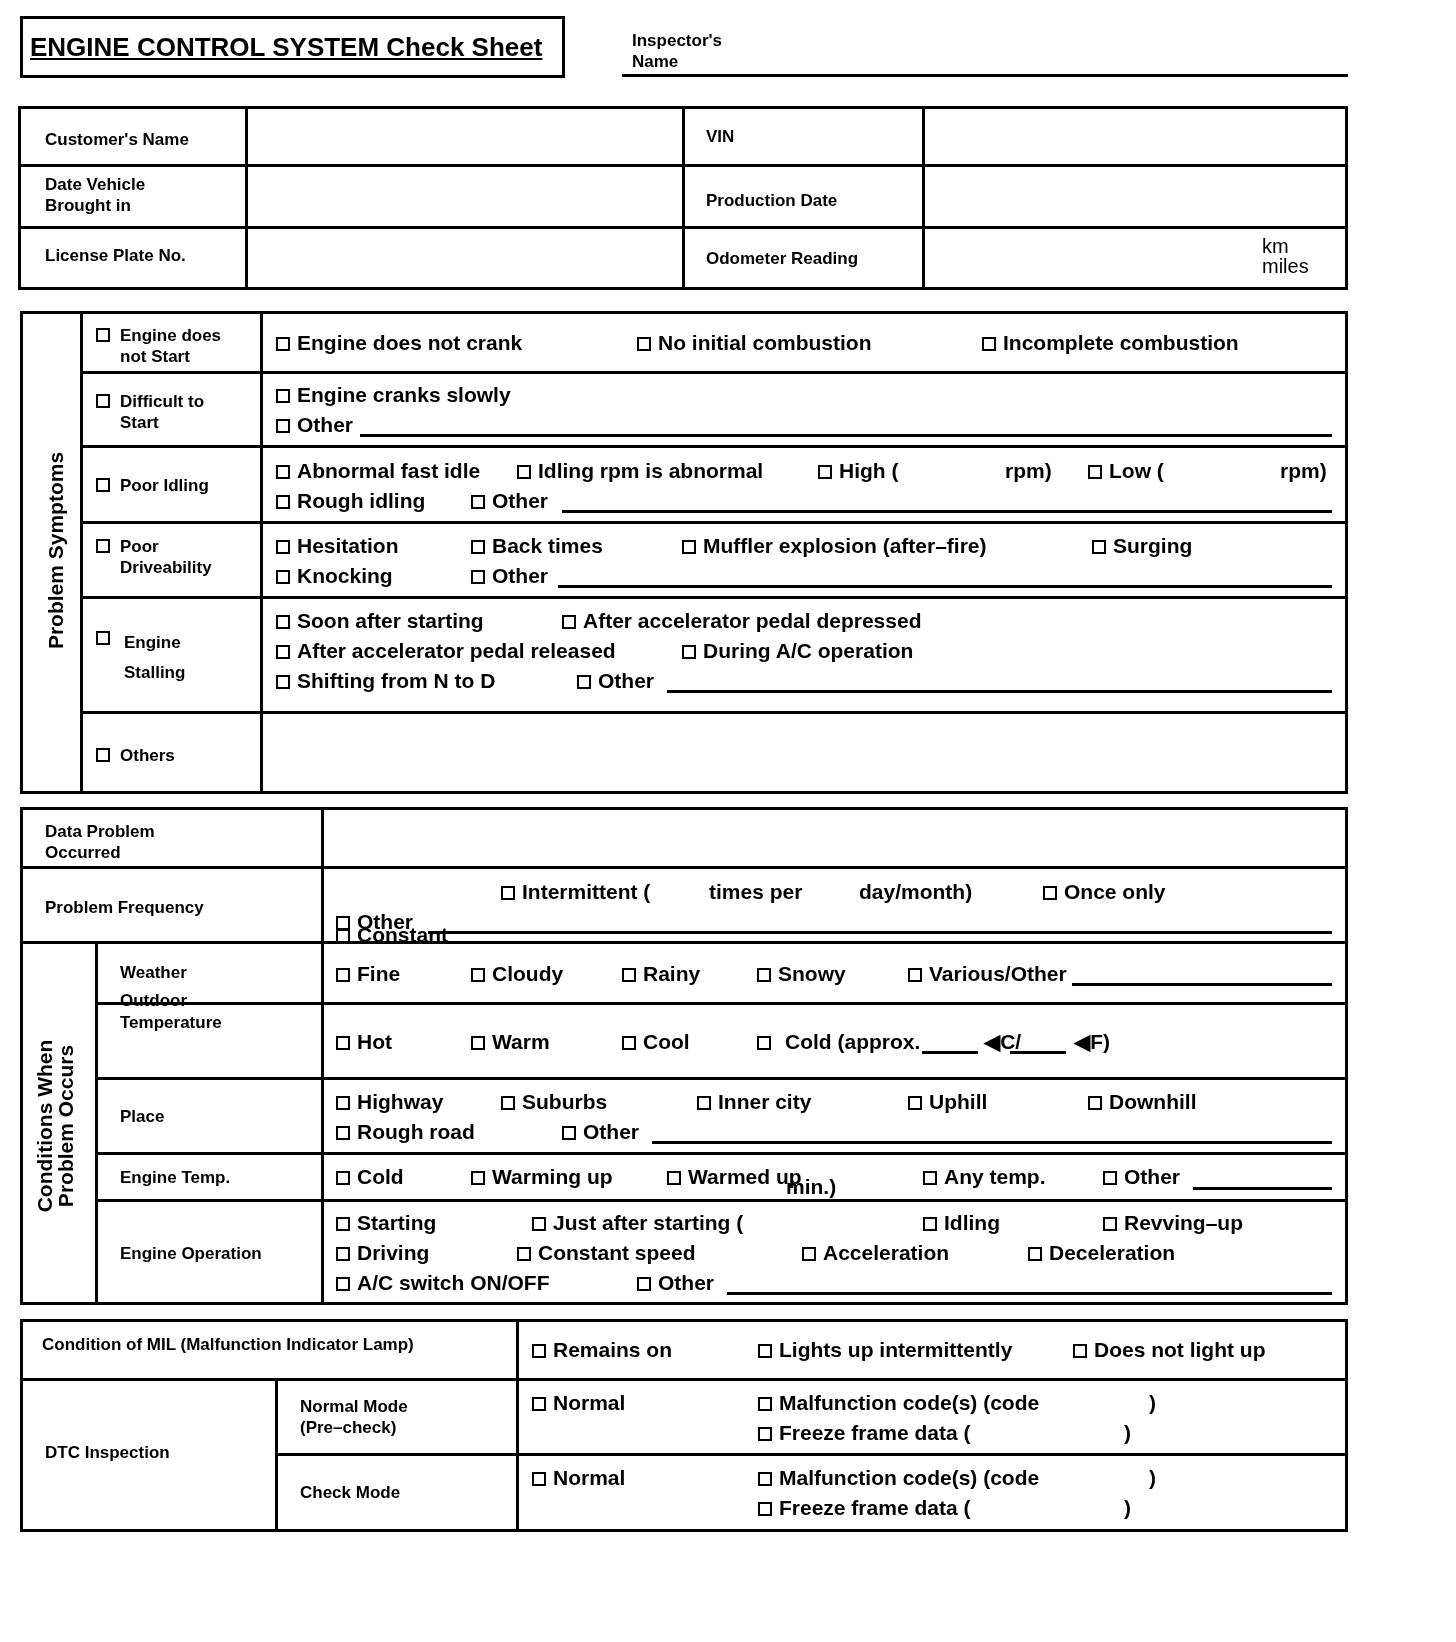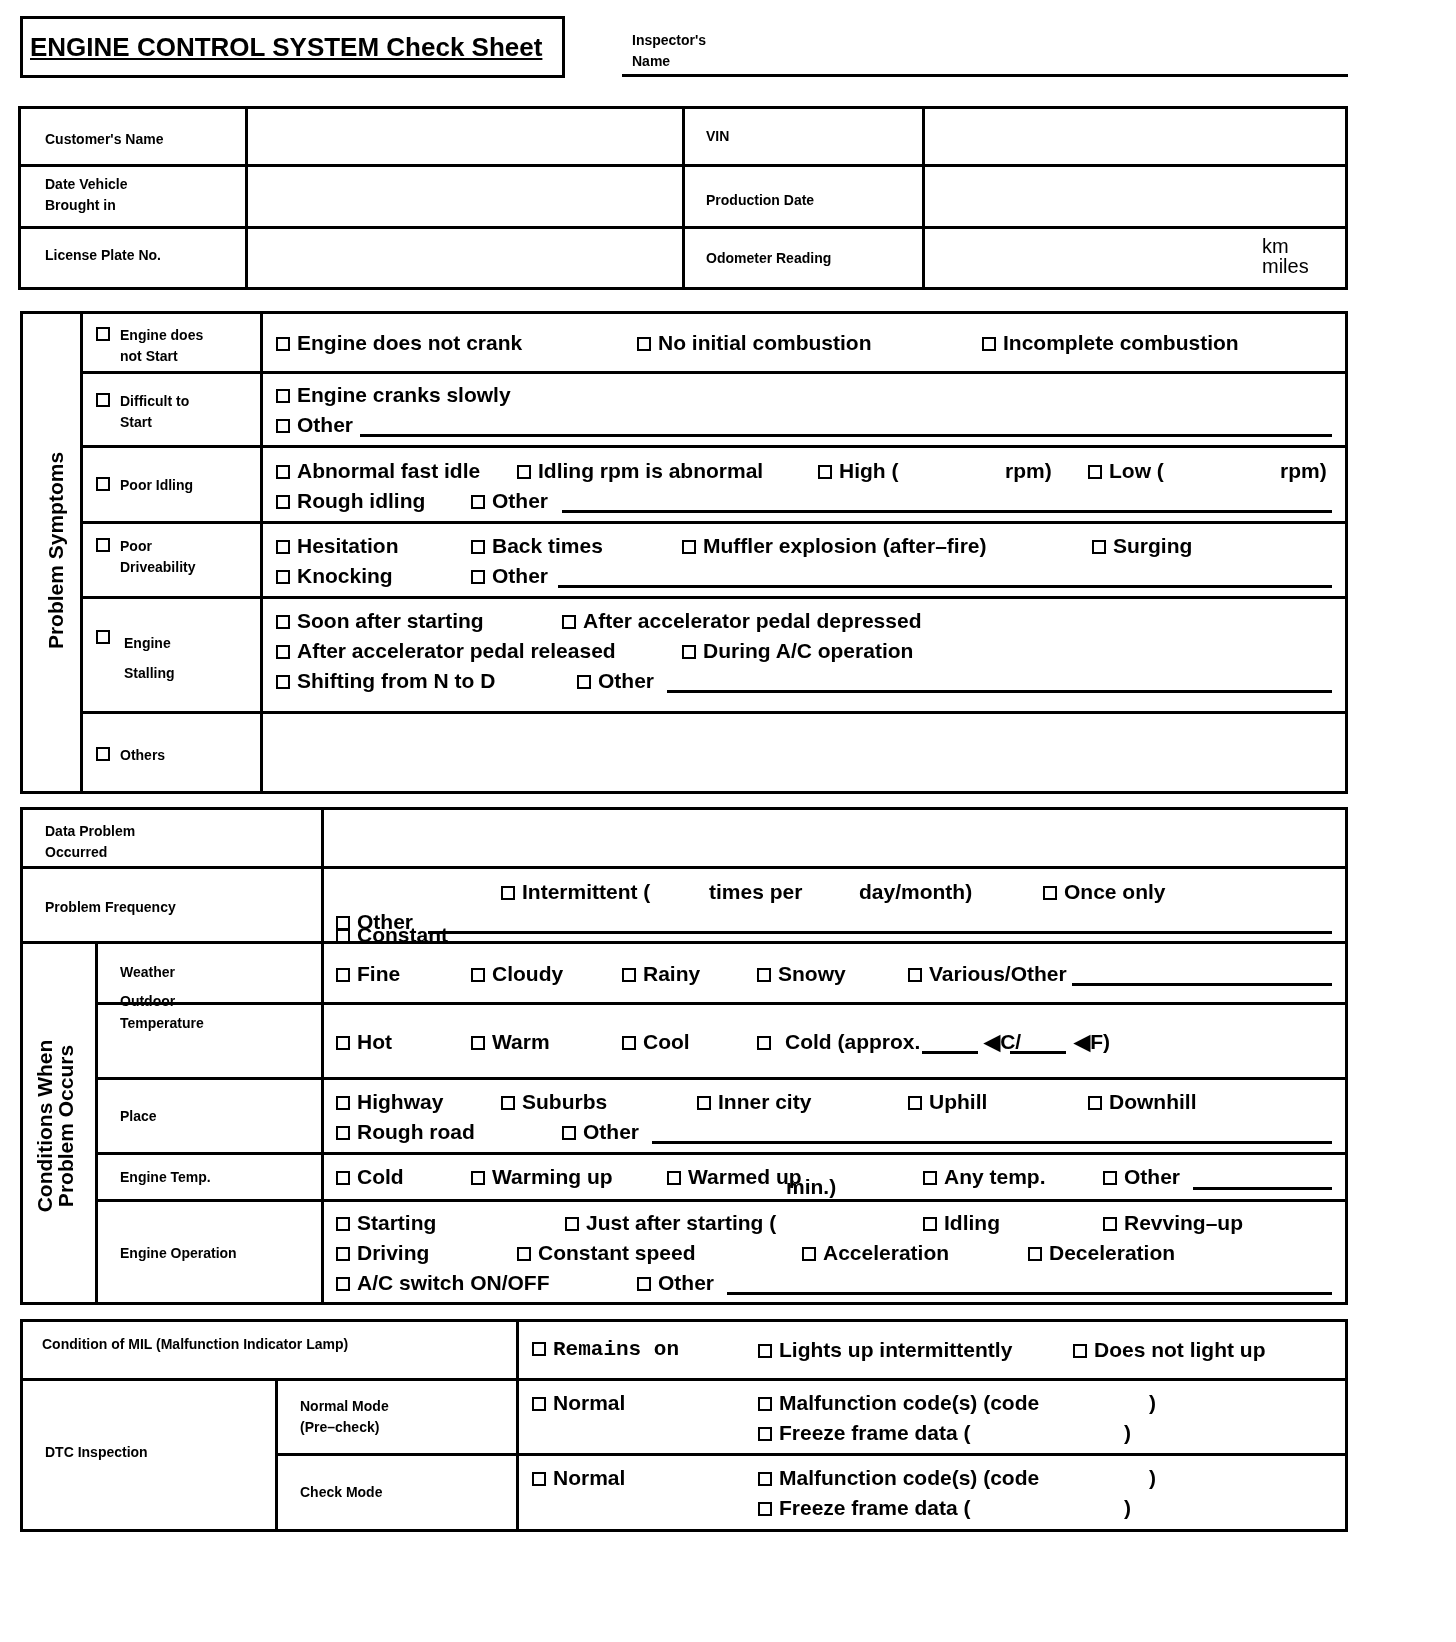--- a/index.html
+++ b/index.html
@@ -3,21 +3,21 @@
 <meta charset="utf-8">
 <style>
   html, body { margin:0; padding:0; background:#fff; }
   body { width:1456px; height:1642px; position:relative; overflow:hidden;
          font-family:"Liberation Sans", sans-serif; font-weight:bold; color:#000; }
   .abs { position:absolute; }
   .box { position:absolute; border:3px solid #000; box-sizing:border-box; }
   .hl { position:absolute; height:3px; background:#000; }
   .vl { position:absolute; width:3px; background:#000; }
   .t { position:absolute; font-size:21px; line-height:22px; white-space:nowrap; }
-  .lbl { position:absolute; font-size:14px; line-height:21px; white-space:pre; }
+  .lbl { position:absolute; font-size:17px; line-height:21px; white-space:pre; }
   .cb { display:inline-block; width:14px; height:14px; border:2.5px solid #000;
         box-sizing:border-box; vertical-align:-1px; margin-right:7px; background:#fff; }
   .line { position:absolute; height:2.5px; background:#000; }
   .title { font-size:26px; line-height:30px; }
   .vert { position:absolute; transform:rotate(-90deg); transform-origin:center center;
           font-size:21px; line-height:21px; white-space:pre; text-align:center; }
   .small { font-weight:normal; font-size:20px; line-height:20px; }
 </style>
 </head>
 <body>
@@ -172,40 +172,40 @@
 <div class="lbl" style="left:120px;top:1167px;">Engine Temp.</div>
 <div class="t" style="left:336px;top:1166px;"><span class="cb"></span><span>Cold</span></div>
 <div class="t" style="left:471px;top:1166px;"><span class="cb"></span><span>Warming up</span></div>
 <div class="t" style="left:667px;top:1166px;"><span class="cb"></span><span>Warmed up</span></div>
 <div class="t" style="left:923px;top:1166px;"><span class="cb"></span><span>Any temp.</span></div>
 <div class="t" style="left:1103px;top:1166px;"><span class="cb"></span><span>Other</span></div>
 <div class="line" style="left:1193px;top:1187px;width:139px;"></div>
 
 <div class="lbl" style="left:120px;top:1243px;">Engine Operation</div>
 <div class="t" style="left:336px;top:1212px;"><span class="cb"></span><span>Starting</span></div>
-<div class="t" style="left:537px;top:1212px;padding-left:28px;"><span class="cb"></span><span>Just after starting (</span></div>
+<div class="t" style="left:504px;top:1212px;padding-left:28px;"><span class="cb"></span><span>Just after starting (</span></div>
 <div class="t" style="left:786px;top:1176px;">min.)</div>
 <div class="t" style="left:923px;top:1212px;"><span class="cb"></span><span>Idling</span></div>
 <div class="t" style="left:1103px;top:1212px;"><span class="cb"></span><span>Revving–up</span></div>
 <div class="t" style="left:336px;top:1242px;"><span class="cb"></span><span>Driving</span></div>
 <div class="t" style="left:517px;top:1242px;"><span class="cb"></span><span>Constant speed</span></div>
 <div class="t" style="left:802px;top:1242px;"><span class="cb"></span><span>Acceleration</span></div>
 <div class="t" style="left:1028px;top:1242px;"><span class="cb"></span><span>Deceleration</span></div>
 <div class="t" style="left:336px;top:1272px;"><span class="cb"></span><span>A/C switch ON/OFF</span></div>
 <div class="t" style="left:637px;top:1272px;"><span class="cb"></span><span>Other</span></div>
 <div class="line" style="left:727px;top:1292px;width:605px;"></div>
 
 <div class="box" style="left:20px;top:1319px;width:1328px;height:213px;"></div>
 <div class="hl" style="left:20px;top:1378px;width:1328px;"></div>
 <div class="hl" style="left:275px;top:1453px;width:1073px;"></div>
 <div class="vl" style="left:516px;top:1319px;height:213px;"></div>
 <div class="vl" style="left:275px;top:1378px;height:154px;"></div>
 
 <div class="lbl" style="left:42px;top:1334px;">Condition of MIL (Malfunction Indicator Lamp)</div>
-<div class="t" style="left:532px;top:1339px;font-family:Liberation Mono, monospace;"><span class="cb"></span><span>Remains on</span></div>
+<div class="t" style="left:532px;top:1339px;"><span class="cb"></span><span>Remains on</span></div>
 <div class="t" style="left:758px;top:1339px;"><span class="cb"></span><span>Lights up intermittently</span></div>
 <div class="t" style="left:1073px;top:1339px;"><span class="cb"></span><span>Does not light up</span></div>
 
 <div class="lbl" style="left:45px;top:1442px;">DTC Inspection</div>
 <div class="lbl" style="left:300px;top:1396px;">Normal Mode
 (Pre–check)</div>
 <div class="lbl" style="left:300px;top:1482px;">Check Mode</div>
 
 <div class="t" style="left:532px;top:1392px;"><span class="cb"></span><span>Normal</span></div>
 <div class="t" style="left:758px;top:1392px;"><span class="cb"></span><span>Malfunction code(s) (code</span></div>

